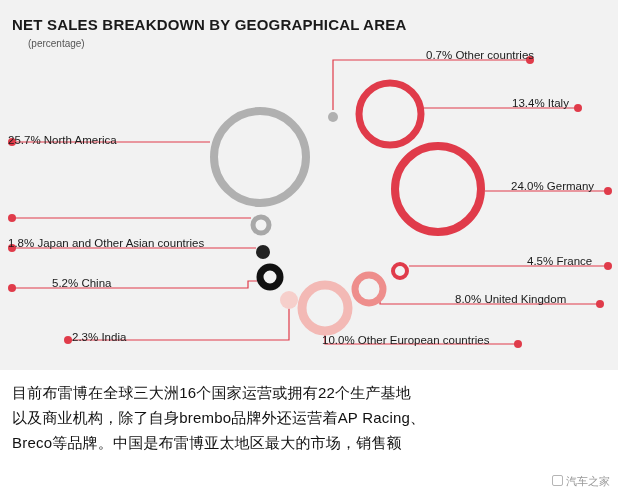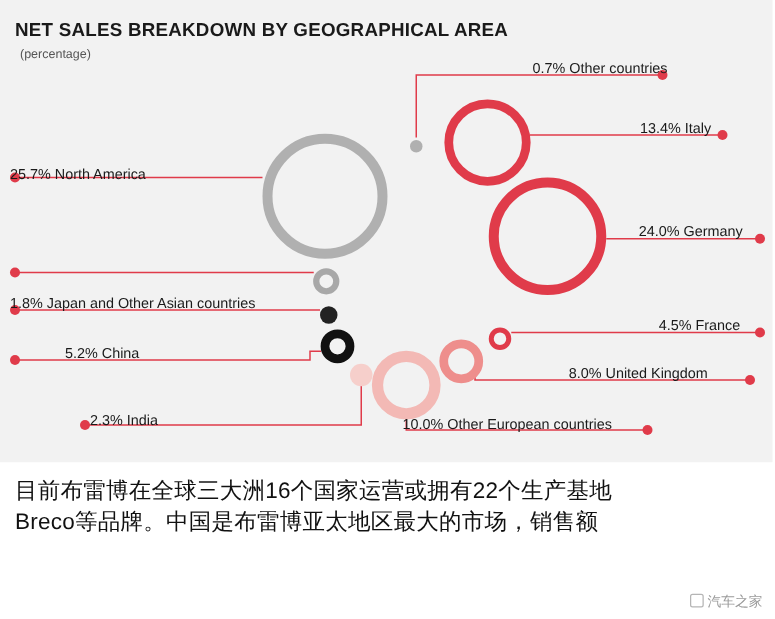--- a/index.html
+++ b/index.html
@@ -25,21 +25,21 @@
   .chart-title {
     position: absolute;
     left: 12px; top: 16px;
     font-size: 15px;
     font-weight: bold;
     letter-spacing: 0.2px;
     color: #1a1a1a;
   }
   .chart-subtitle {
     position: absolute;
-    left: 16px; top: 38px;
+    left: 28px; top: 38px;
     font-size: 10px;
     color: #555555;
   }
   .svg-layer {
     position: absolute;
     left: 0; top: 0;
     width: 620px; height: 370px;
   }
   .lbl {
     position: absolute;
@@ -50,21 +50,21 @@
   }
   
   .caption {
     position: absolute;
     left: 0; top: 370px;
     width: 620px; height: 125px;
     background: #ffffff;
     padding: 10px 12px 0 12px;
   }
   .caption p {
-    font-size: 18px;
+    font-size: 15px;
     line-height: 25px;
     color: #111111;
     letter-spacing: 0.2px;
   }
   .watermark {
     position: absolute;
     right: 10px;
     bottom: 6px;
     font-size: 11px;
     color: #9a9a9a;
@@ -150,19 +150,20 @@
     <div class="lbl" style="left:527px; top:255px;text-align:center;">4.5% France</div>
     <div class="lbl" style="left:52px;  top:277px;">5.2% China</div>
     <div class="lbl" style="left:455px; top:293px;">8.0% United Kingdom</div>
     <div class="lbl" style="left:72px;  top:331px;">2.3% India</div>
     <div class="lbl" style="left:322px; top:334px;">10.0% Other European countries</div>
 
   </div>
 
   <div class="caption">
     <p>目前布雷博在全球三大洲16个国家运营或拥有22个生产基地</p>
+    <p>以及商业机构，除了自身brembo品牌外还运营着AP Racing、</p>
     <p>Breco等品牌。中国是布雷博亚太地区最大的市场，销售额</p>
     <div class="watermark">
       <span class="wm-logo"></span><span>汽车之家</span>
     </div>
   </div>
 
 </div>
 
 </body></html>

